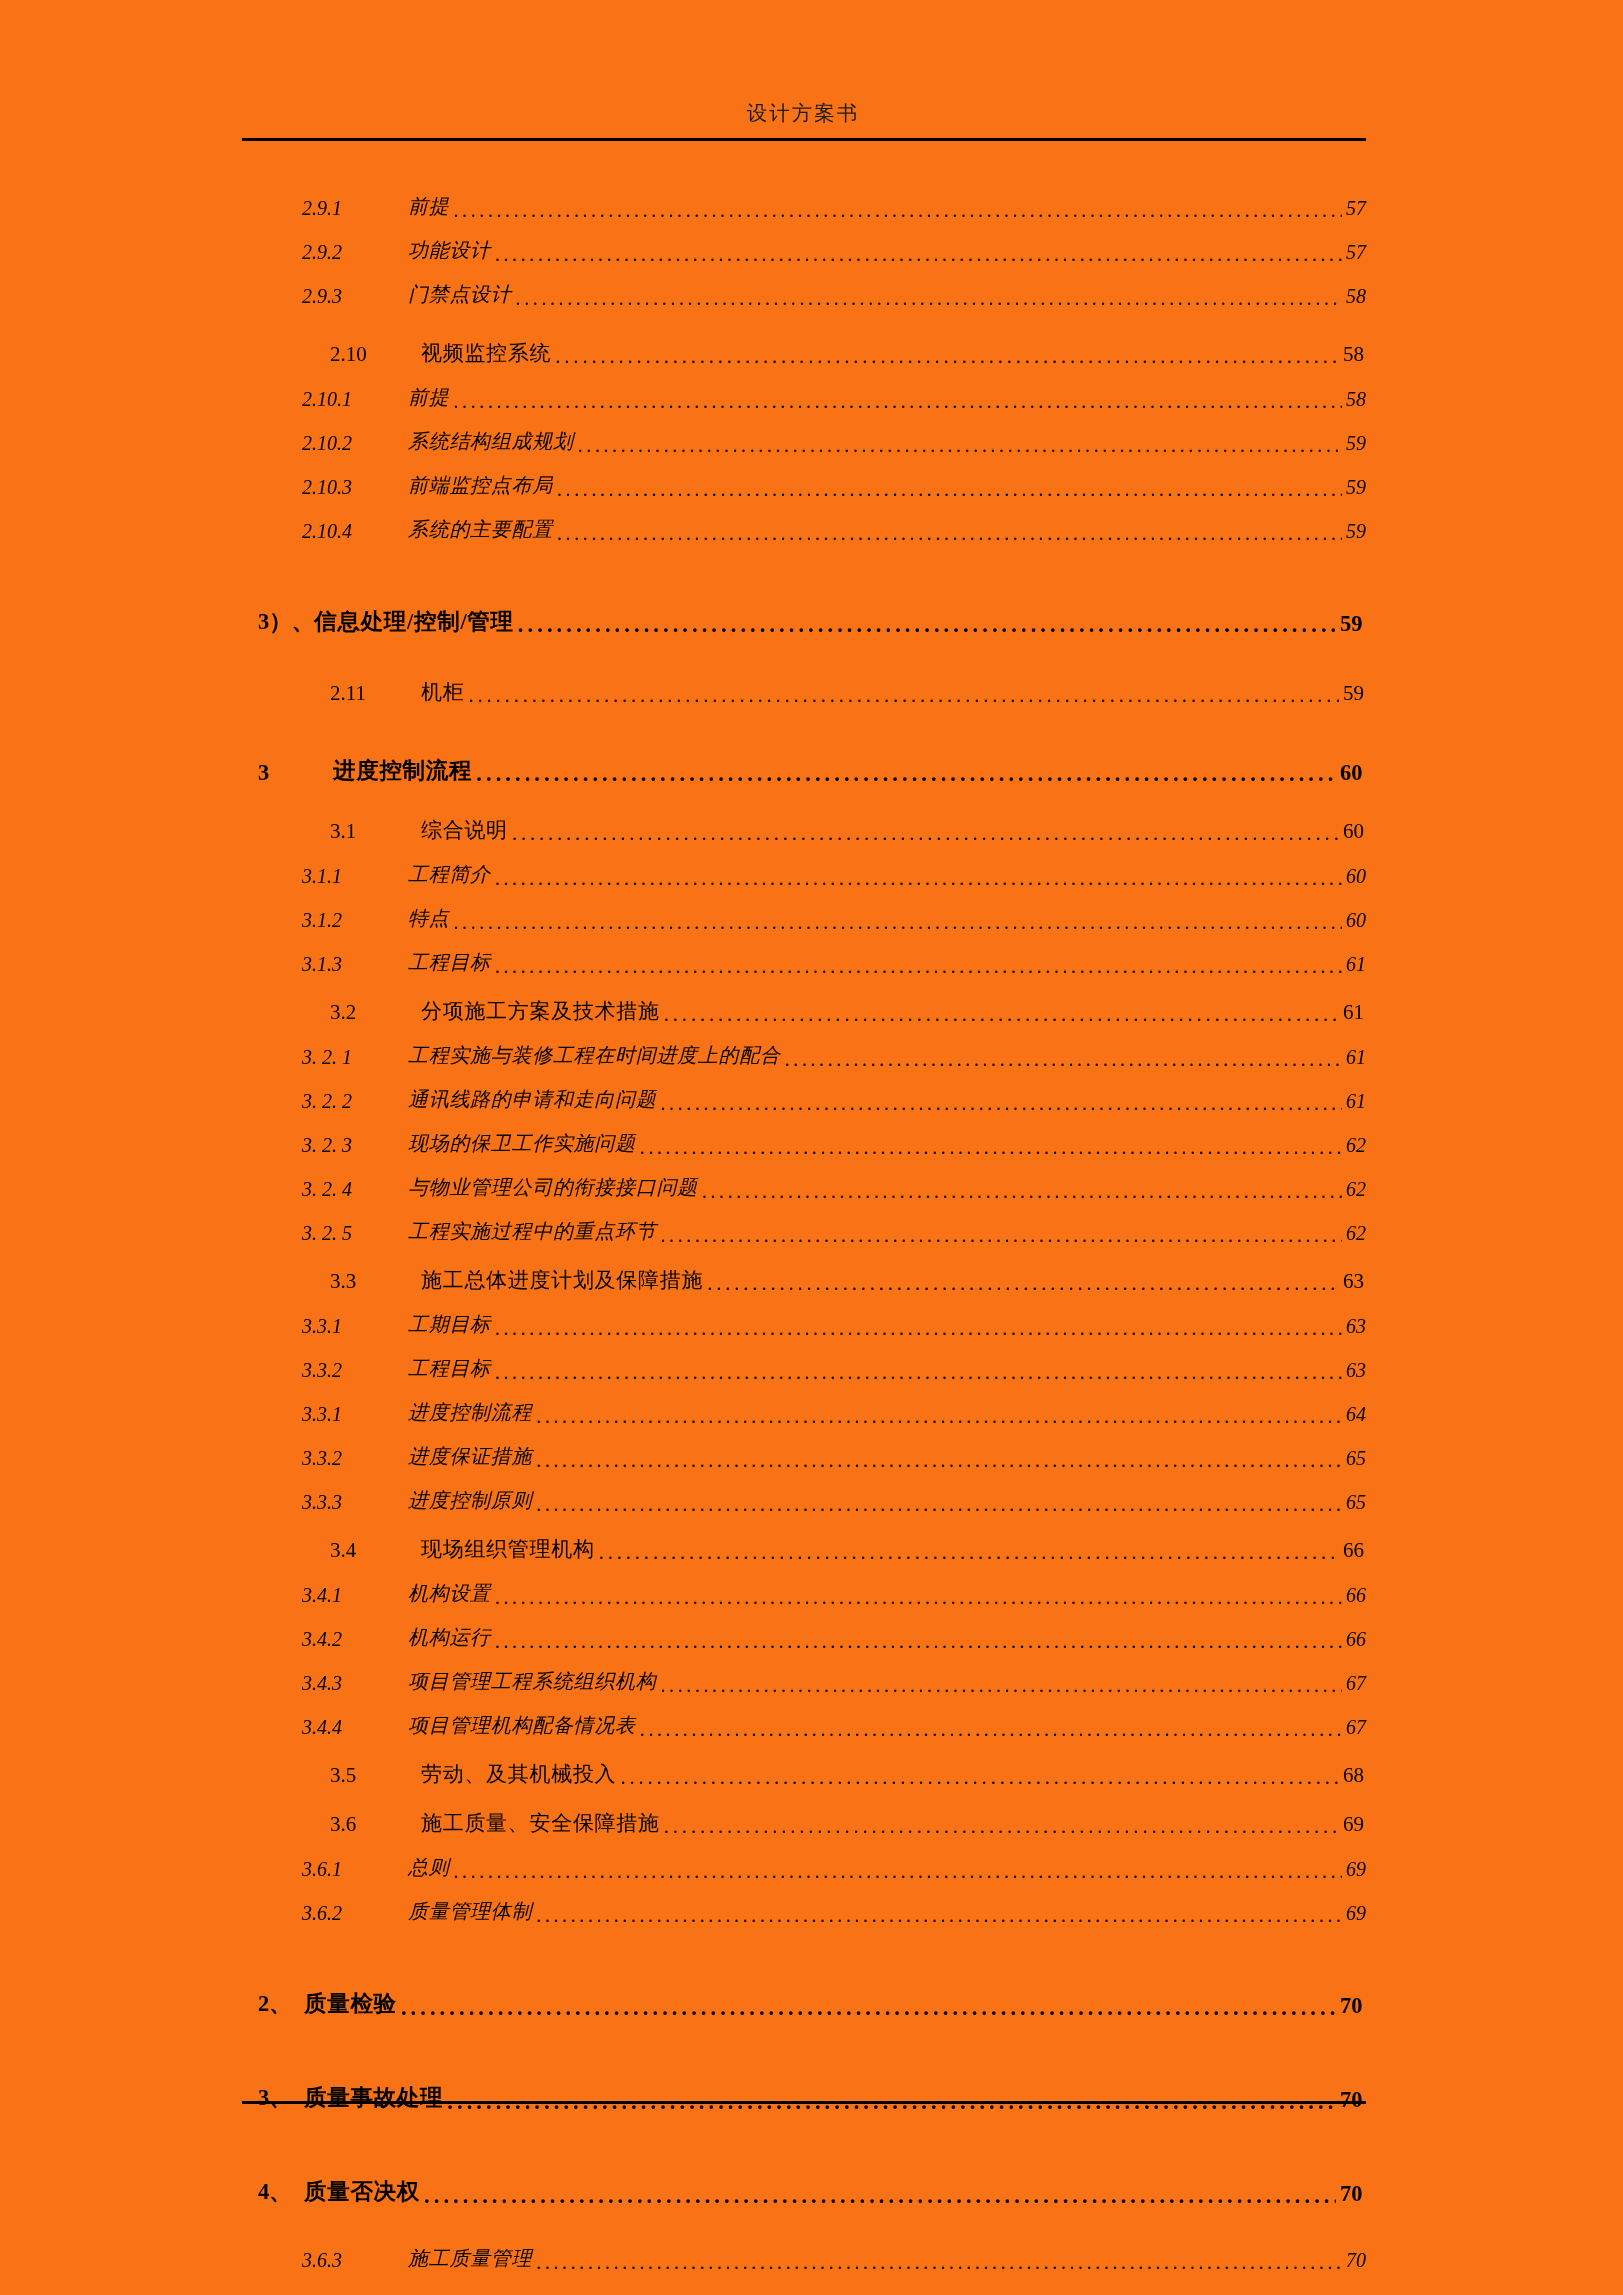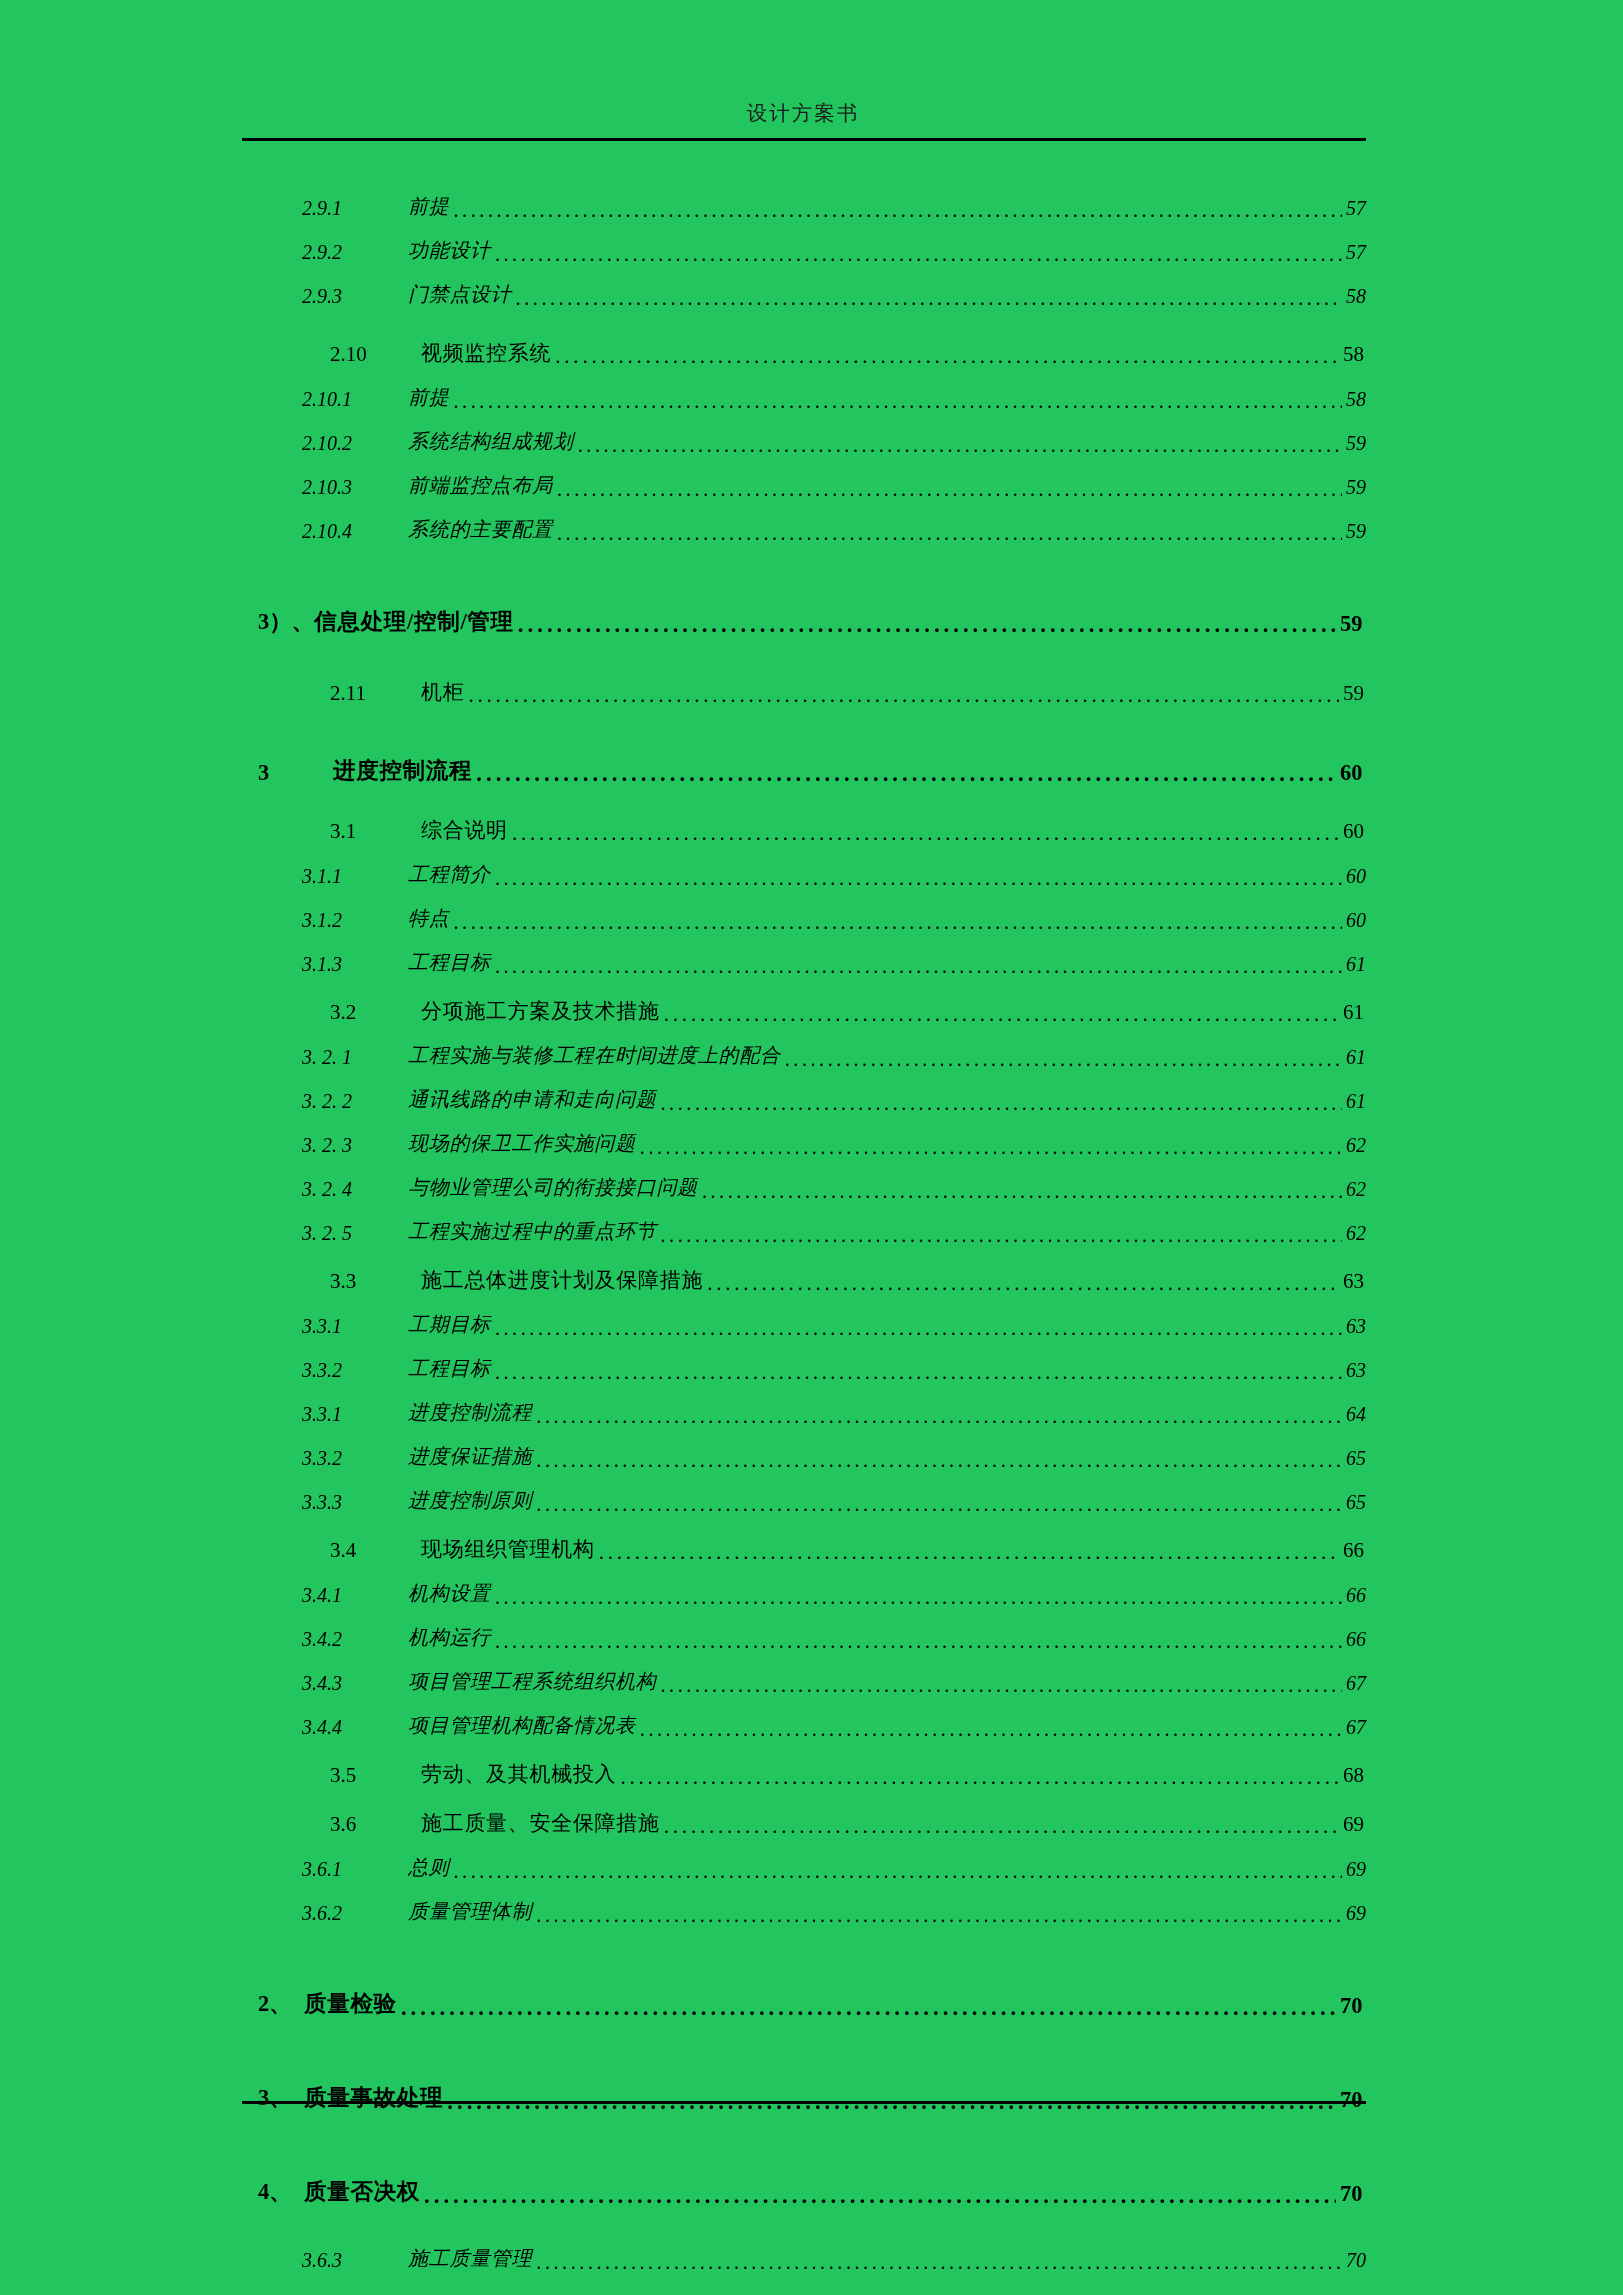--- a/index.html
+++ b/index.html
@@ -4,21 +4,21 @@
 <style>
   html, body {
     margin: 0;
     padding: 0;
     background: #ffffff;
   }
   .page {
     position: relative;
     width: 1623px;
     height: 2295px;
-    background: #22c55e;
+    background: #f97316;
     font-family: "Liberation Serif", serif;
     color: #000000;
     box-sizing: border-box;
     overflow: hidden;
   }
 
   
   .header {
     position: absolute;
     left: 242px;

